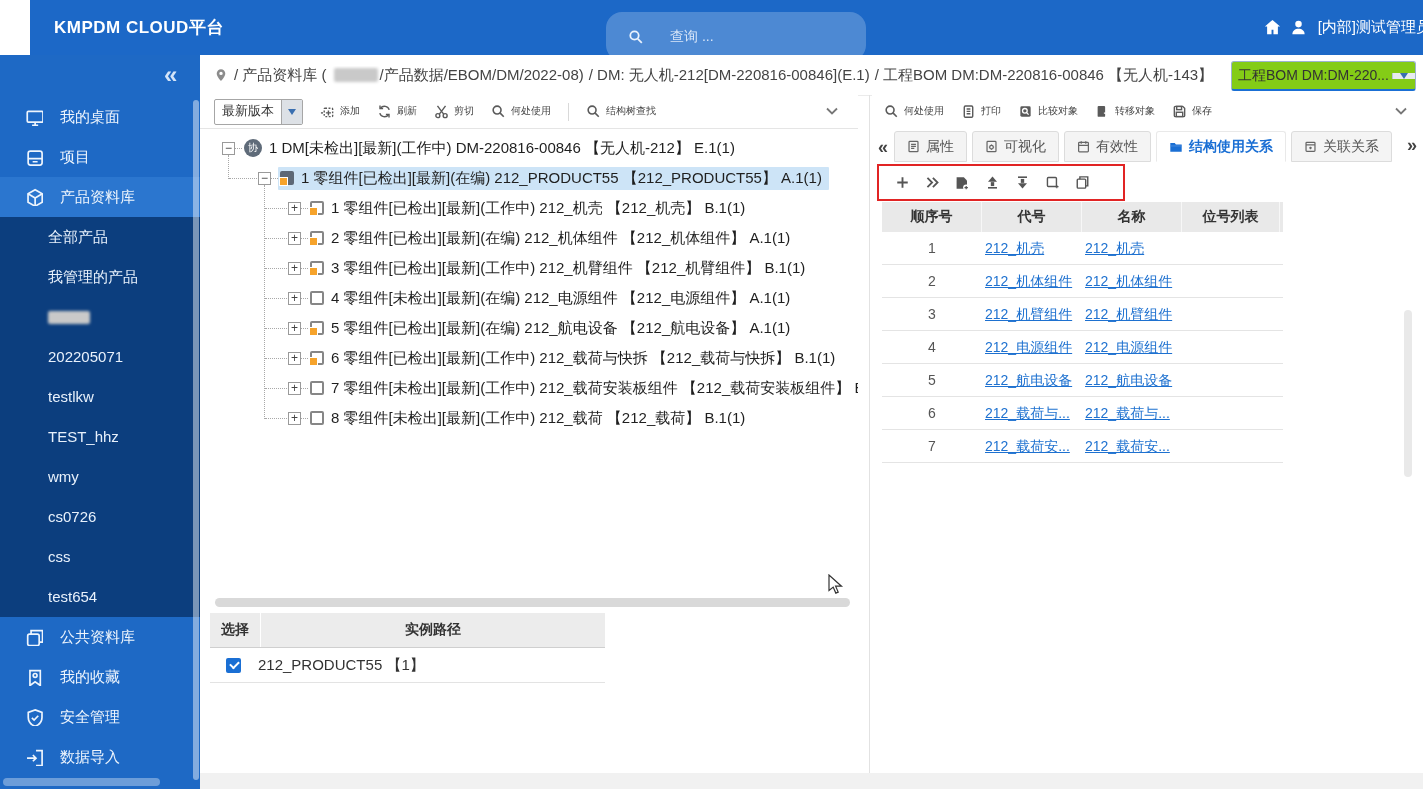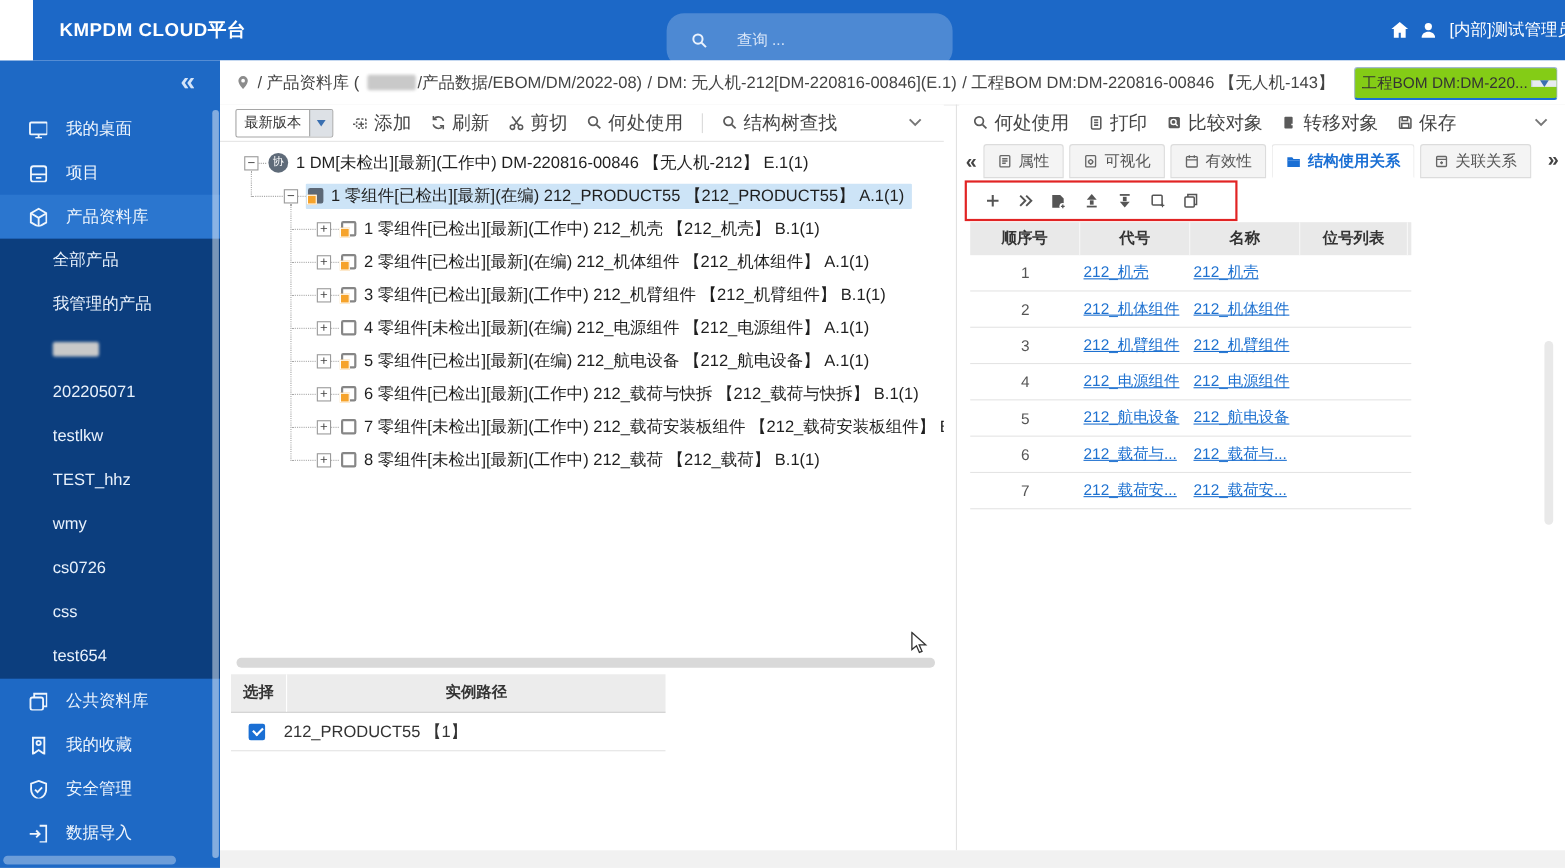--- a/index.html
+++ b/index.html
@@ -46,21 +46,21 @@
   .sub-red{width:42px;height:13px;margin-top:14px}
   .side-vscroll{position:absolute;right:1px;top:45px;width:6px;height:680px;border-radius:3px;background:rgba(255,255,255,.45)}
   .side-hscroll{position:absolute;left:3px;bottom:3px;width:157px;height:8px;border-radius:4px;background:rgba(255,255,255,.35)}
 
   
   .panel-left{position:absolute;left:200px;top:95px;width:658px;height:678px;background:#fff}
   .ltoolbar{position:absolute;left:0;top:0;width:100%;height:33px;display:flex;align-items:center;border-bottom:1px solid #e5e5e5}
   .vselect{margin-left:14px;height:24px;border:1px solid #a6a6a6;border-radius:2px;display:flex;align-items:stretch;cursor:pointer;background:#fff}
   .vselect .txt{font-size:13px;color:#333;line-height:22px;padding:0 7px}
   .vselect .dd-arrow{width:20px;background:#dde1e6;border-left:1px solid #a6a6a6}
-  .tbtn{display:flex;align-items:center;margin-left:17px;cursor:pointer;color:#444;font-size:17px;white-space:nowrap}
+  .tbtn{display:flex;margin-left:17px;cursor:pointer;color:#444;font-size:10px;white-space:nowrap}
   .tbtn .ic{color:#5a5a5a;margin-right:5px;display:flex;align-items:center}
   .tsep{width:1px;height:18px;background:#d9d9d9;margin-left:17px}
   .lchev{position:absolute;right:18px;top:8px;color:#777;cursor:pointer}
 
   .tree-layer{position:absolute;left:0;top:33px;width:658px;height:470px;overflow:hidden}
   .tree-row{position:absolute;height:30px;display:flex;align-items:center;cursor:pointer}
   .expander{width:13px;height:13px;box-sizing:border-box;border:1px solid #9a9a9a;background:#fff;color:#444;font-size:12px;line-height:10px;text-align:center;flex:0 0 auto;cursor:pointer}
   .econn{width:7px;border-top:1px dotted #a8a8a8;flex:0 0 auto}
   .rowc{display:flex;align-items:center;padding:2px 7px 2px 2px;border-radius:1px}
   .rowc.sel{background:#cde4f7}

